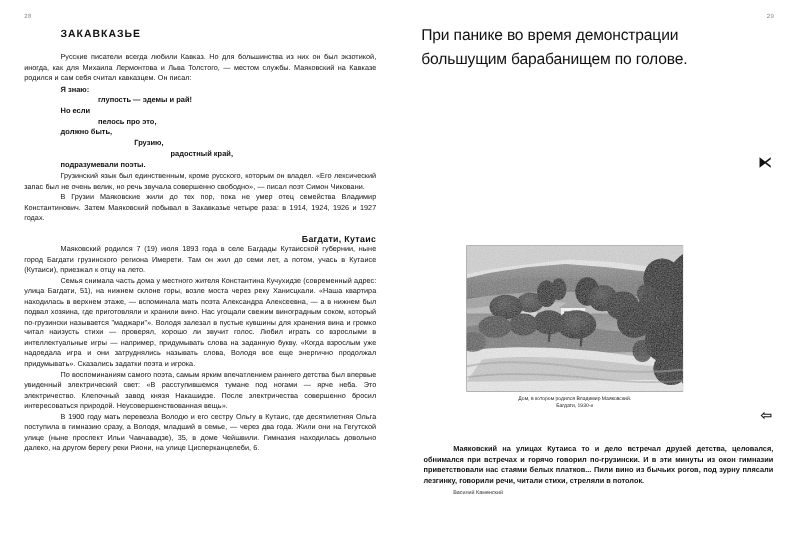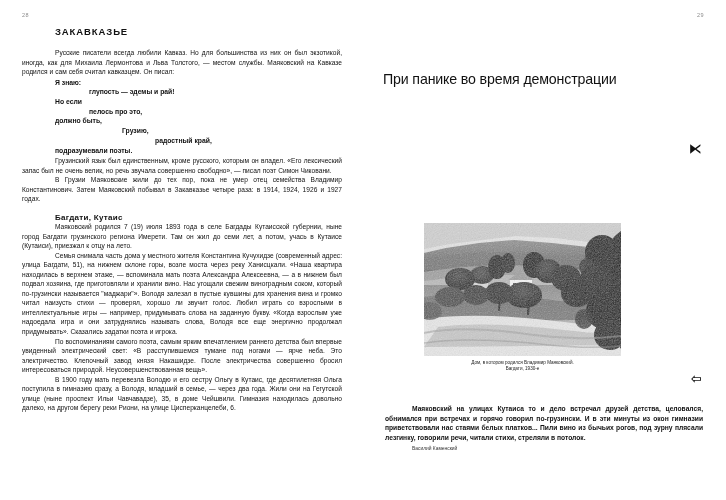--- a/index.html
+++ b/index.html
@@ -64,20 +64,21 @@
     font-family: "Liberation Sans", sans-serif;
   }
 
   h2.section-title {
     font-size: 8px;
     font-weight: bold;
     letter-spacing: 0.3px;
     margin: 9px 0 0 0;
     padding-left: 33px;
     font-family: "Liberation Sans", sans-serif;
+    text-align: right;
   }
 
   p.body-text {
     font-size: 6.6px;
     line-height: 9.55px;
     margin: 0;
     text-align: justify;
     text-indent: 33px;
     font-family: "Liberation Sans", sans-serif;
     letter-spacing: 0.02px;
@@ -107,21 +108,20 @@
     position: absolute;
     left: 20px;
     top: 22px;
     width: 330px;
     font-size: 14.2px;
     line-height: 21.5px;
     font-weight: normal;
     letter-spacing: -0.15px;
     font-family: "Liberation Sans", sans-serif;
     color: #111111;
-    margin-top: 47px;
   }
   .quote-block .qline { display: block; white-space: pre; }
   .quote-block .qline.indent { padding-left: 38px; }
 
   .ornament {
     position: absolute;
     font-size: 13px;
     line-height: 1;
     color: #111111;
     font-weight: bold;
@@ -227,20 +227,21 @@
 
     </div>
   </div>
 
   <div class="page page-right">
 
     <div class="folio folio-right">29</div>
 
     <div class="quote-block">
       <span class="qline">При панике во время демонстрации</span>
+      <span class="qline">большущим барабанищем по голове.</span>
     </div>
 
     <div class="ornament ornament-top">⧔</div>
 
     <figure class="photo-figure">
       <div class="photo-frame">
         <svg viewBox="0 0 197 133" preserveAspectRatio="none" aria-hidden="true">
           <defs>
             <linearGradient id="sky" x1="0" y1="0" x2="0" y2="1">
               <stop offset="0%" stop-color="#d9d9d6"></stop>

